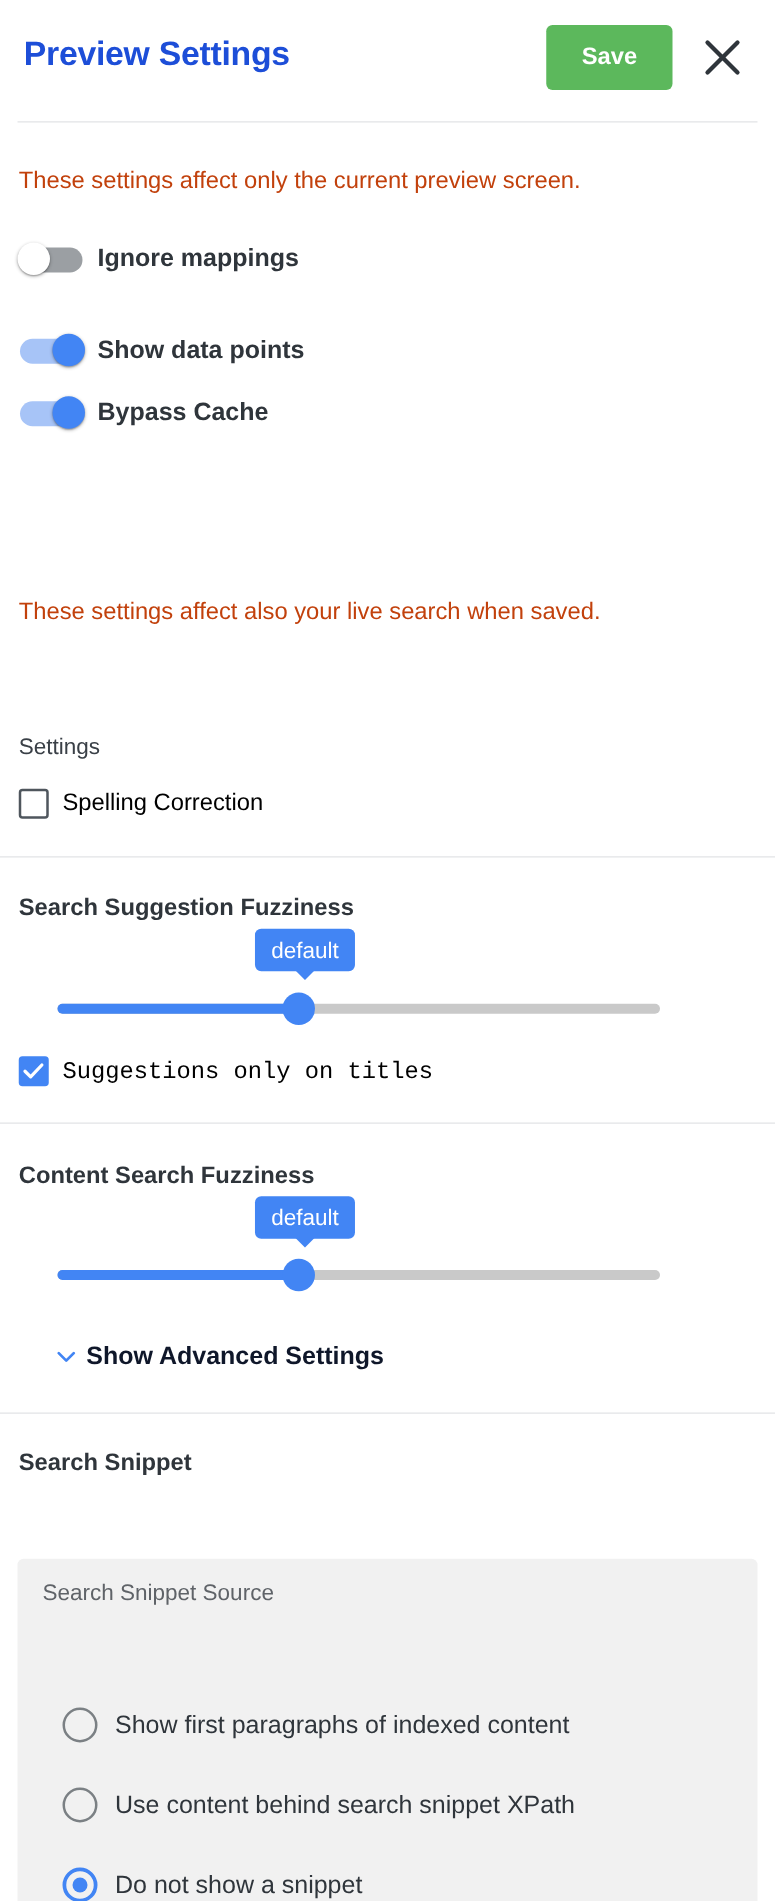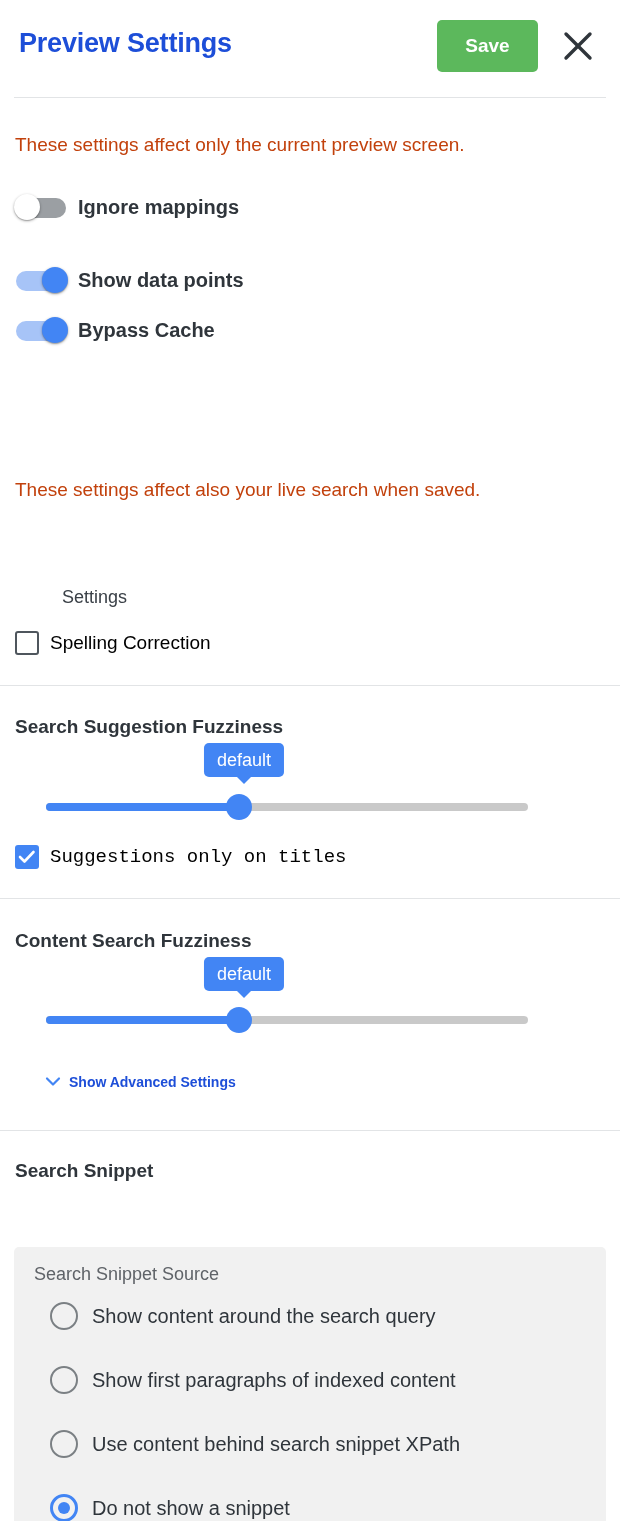--- a/index.html
+++ b/index.html
@@ -81,21 +81,20 @@
     font-size: 25px;
     font-weight: bold;
     color: #2f353b;
     letter-spacing: -0.2px;
   }
   .sub-label {
     position: absolute;
     left: 15px;
     font-size: 18px;
     color: #3a4047;
-    margin-left: 47px;
   }
   .field-label {
     position: absolute;
     left: 15px;
     font-size: 19px;
     font-weight: bold;
     color: #2f353b;
   }
 
   
@@ -222,22 +221,22 @@
     border-right: 8px solid transparent;
     border-top: 8px solid #4285f4;
   }
 
   
   .adv-link {
     position: absolute;
     left: 45px;
     display: flex;
     align-items: center;
-    color: #1d4ed8;
-    font-size: 14px;
+    color: #0f172a;
+    font-size: 20px;
     font-weight: bold;
     cursor: pointer;
     text-decoration: none;
   }
   .adv-link .chev { margin-right: 8px; display: block; }
 
   
   .divider-full {
     position: absolute;
     left: 0;
@@ -390,24 +389,20 @@
     <span>Show Advanced Settings</span>
   </a>
 
   <div class="divider-full" style="top:1130px;"></div>
 
   <div class="field-label" style="top:1160px;">Search Snippet</div>
 
   <div class="snippet-panel">
     <div class="snippet-panel-label">Search Snippet Source</div>
 
-    <div class="radio-row" style="top:55px;">
-      <span class="radio off"></span>
-      <span class="radio-label">Show content around the search query</span>
-    </div>
 
     <div class="radio-row" style="top:119px;">
       <span class="radio off"></span>
       <span class="radio-label">Show first paragraphs of indexed content</span>
     </div>
 
     <div class="radio-row" style="top:183px;">
       <span class="radio off"></span>
       <span class="radio-label">Use content behind search snippet XPath</span>
     </div>

